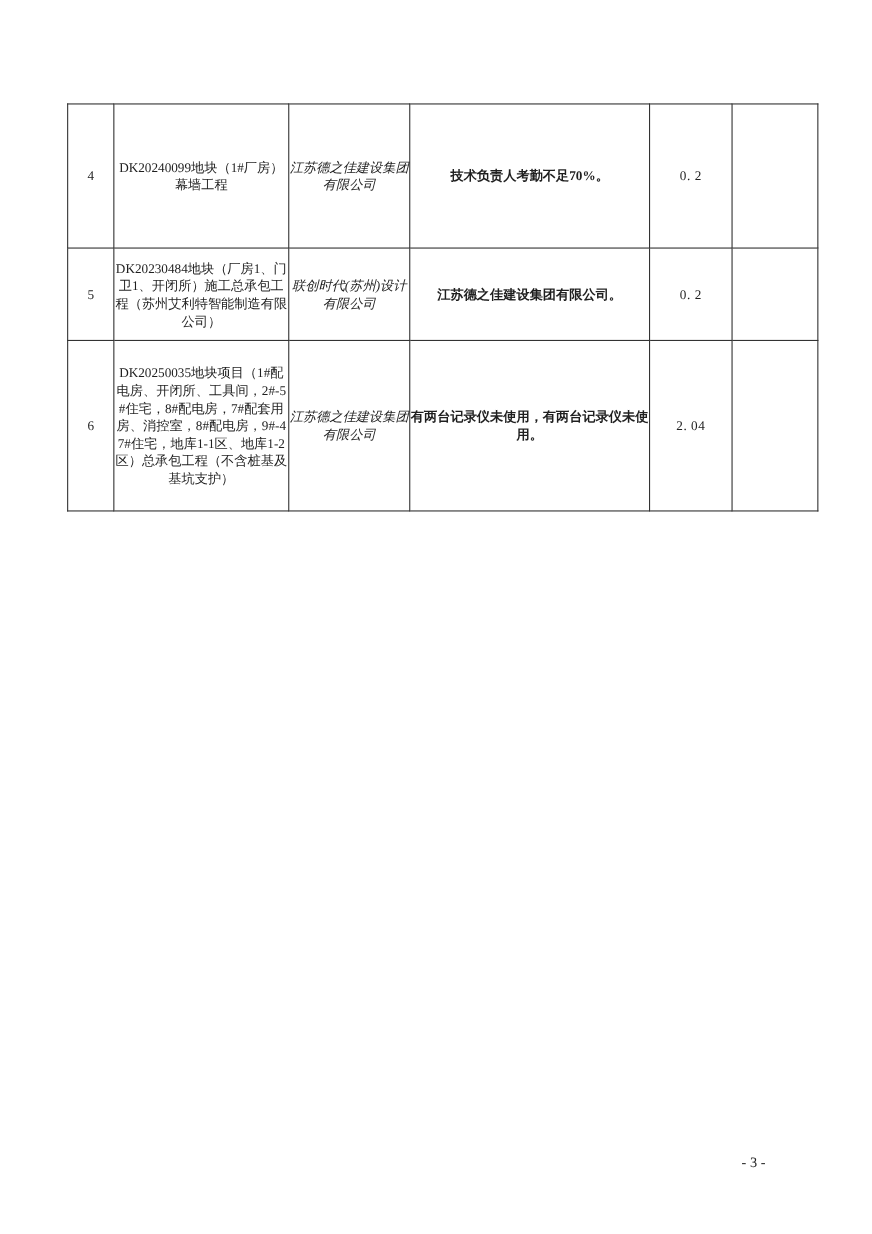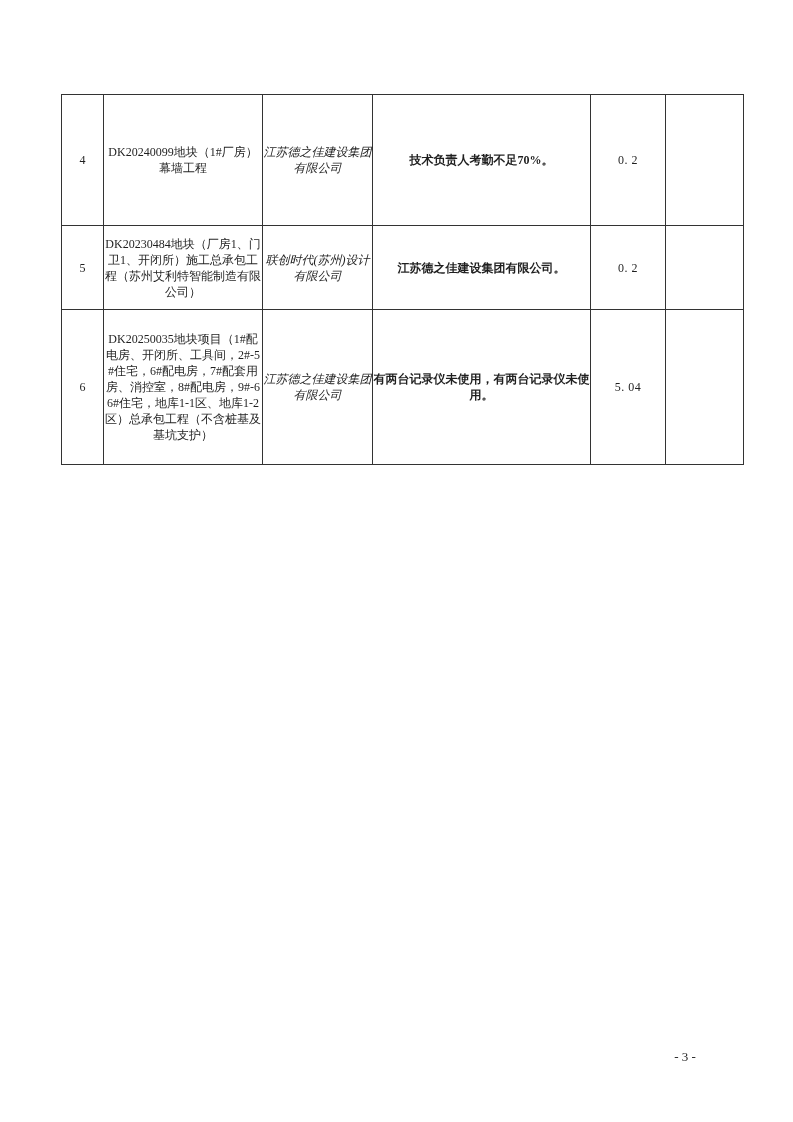--- a/index.html
+++ b/index.html
@@ -78,24 +78,24 @@
       <tr class="row-b">
         <td class="c-no">5</td>
         <td class="c-project">DK20230484地块（厂房1、门卫1、开闭所）施工总承包工程（苏州艾利特智能制造有限公司）</td>
         <td class="c-company">联创时代(苏州)设计有限公司</td>
         <td class="c-issue">江苏德之佳建设集团有限公司。</td>
         <td class="c-score">0. 2</td>
         <td class="c-remark"></td>
       </tr>
       <tr class="row-c">
         <td class="c-no">6</td>
-        <td class="c-project">DK20250035地块项目（1#配电房、开闭所、工具间，2#-5#住宅，6#配电房，7#配套用房、消控室，8#配电房，9#-66#住宅，地库1-1区、地库1-2区）总承包工程（不含桩基及基坑支护）</td>
+        <td class="c-project">DK20250035地块项目（1#配电房、开闭所、工具间，2#-5#住宅，8#配电房，7#配套用房、消控室，8#配电房，9#-47#住宅，地库1-1区、地库1-2区）总承包工程（不含桩基及基坑支护）</td>
         <td class="c-company">江苏德之佳建设集团有限公司</td>
         <td class="c-issue">有两台记录仪未使用，有两台记录仪未使用。</td>
-        <td class="c-score">5. 04</td>
+        <td class="c-score">2. 04</td>
         <td class="c-remark"></td>
       </tr>
     </tbody>
   </table>
 
   <div class="page-number">- 3 -</div>
 
 </div>
 
 </body></html>

